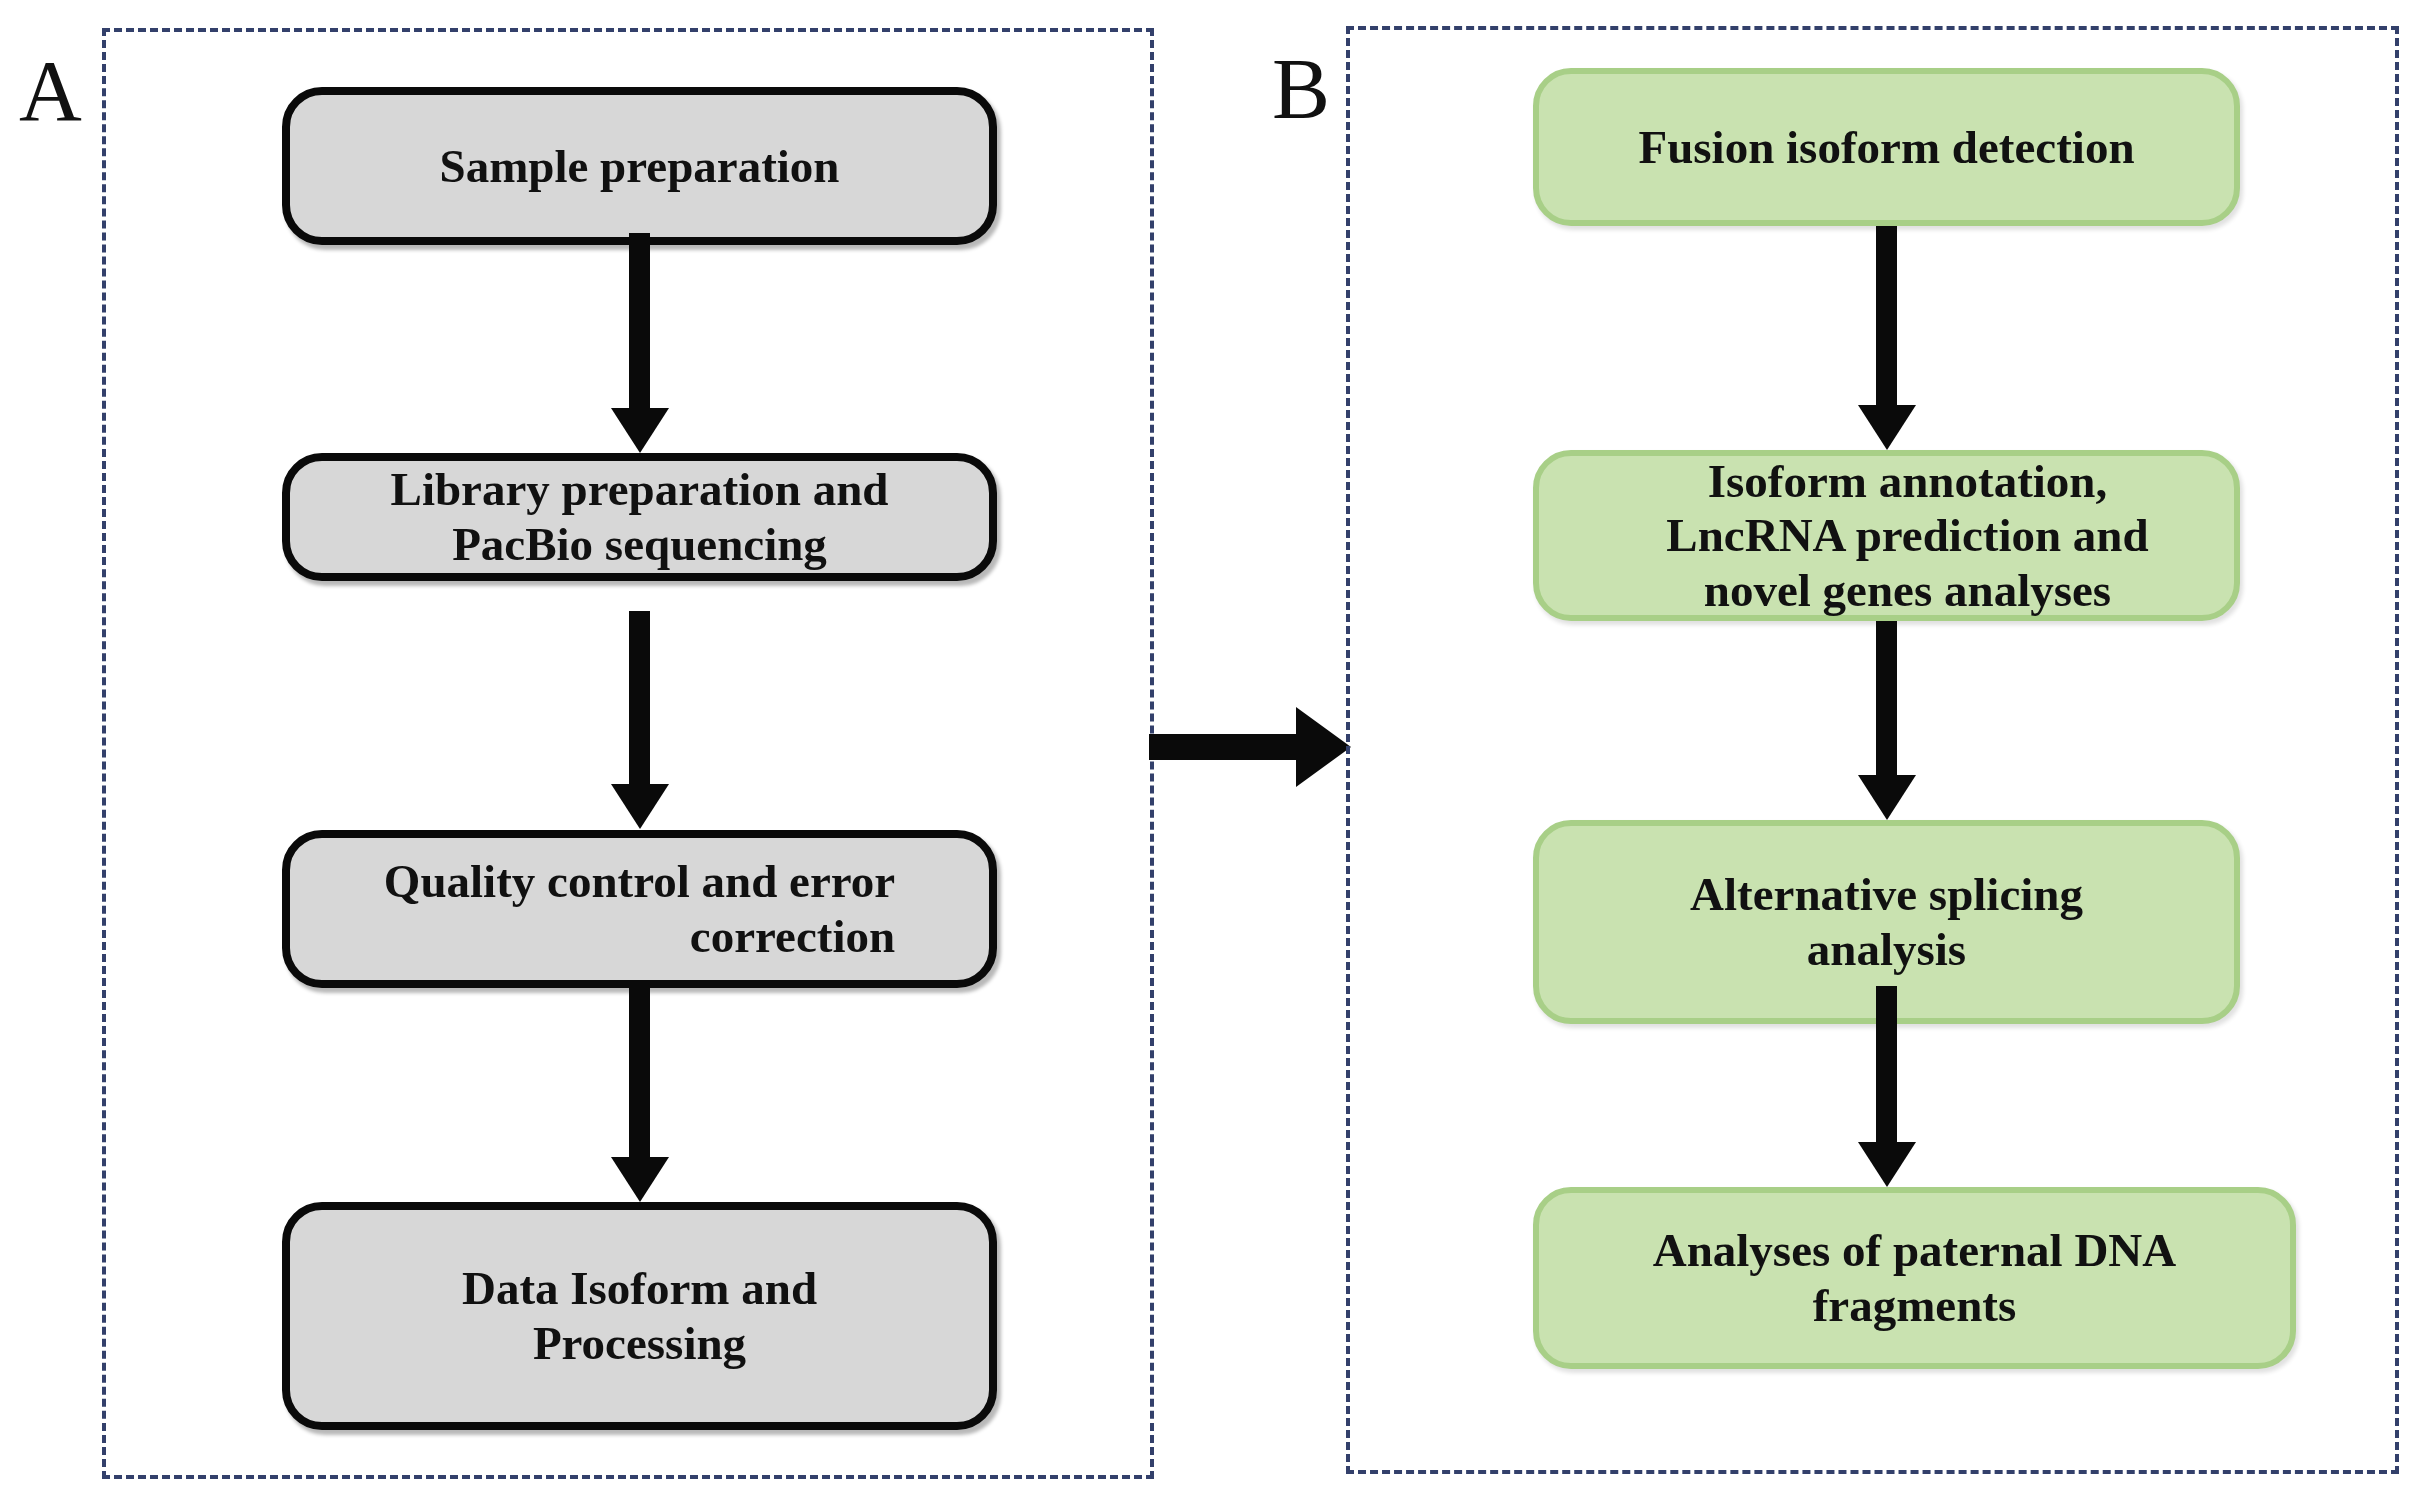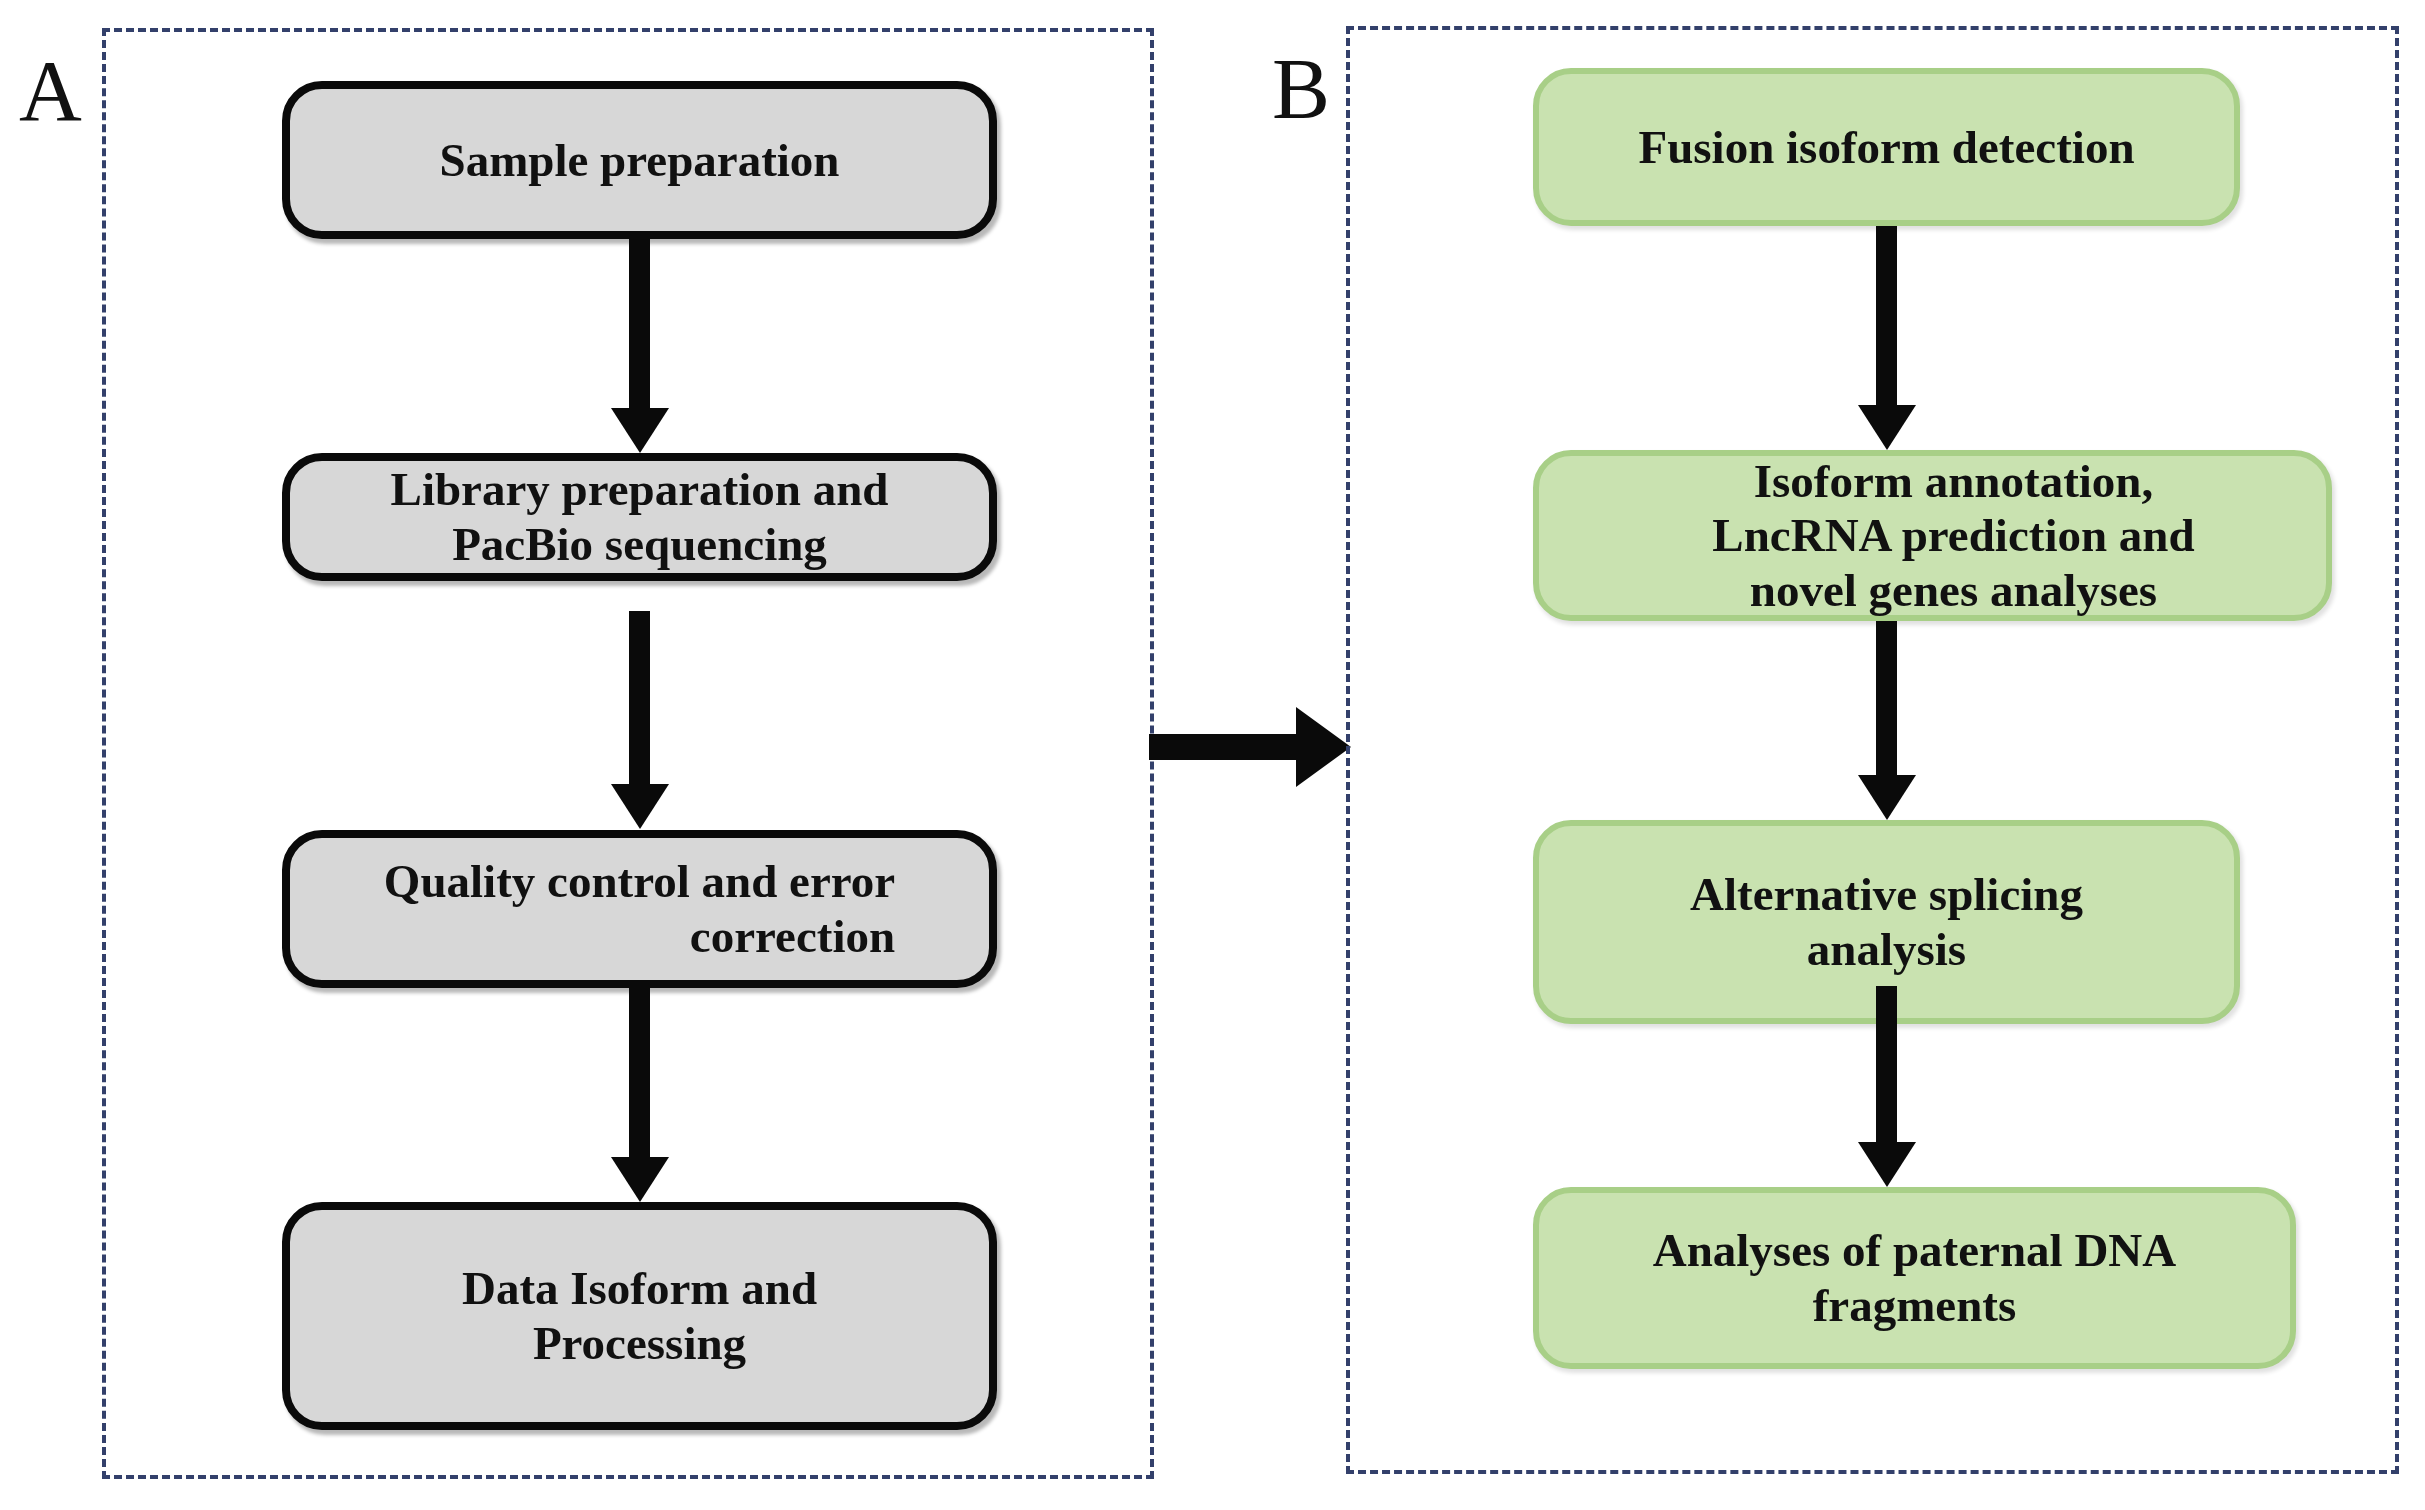--- a/index.html
+++ b/index.html
@@ -93,28 +93,28 @@
     font-size: 47px;
     box-shadow: 2.8px 3.8px 4.7px rgba(0,0,0,0.12);
   }
 
   .box-text {
     padding: 0 24.5px;
     white-space: pre-line;
   }
 
   
-  #a-box-0 { left: 282px;  top: 81px;   width: 715px; height: 158px; }
+  #a-box-0 { left: 282px;  top: 87px;   width: 715px; height: 158px; }
   #a-box-1 { left: 282px;  top: 453px;  width: 715px; height: 128px; }
   #a-box-2 { left: 282px;  top: 830px;  width: 715px; height: 158px; text-align: right; }
   #a-box-3 { left: 282px;  top: 1202px; width: 715px; height: 228px; }
 
   
   #b-box-0 { left: 1533px; top: 68px;   width: 707px; height: 158px; }
-  #b-box-1 { left: 1533px; top: 450px;  width: 799px; height: 171px; padding-left: 42px; }
+  #b-box-1 { left: 1533px; top: 450px;  width: 707px; height: 171px; padding-left: 42px; }
   #b-box-2 { left: 1533px; top: 820px;  width: 707px; height: 204px; }
   #b-box-3 { left: 1533px; top: 1187px; width: 763px; height: 182px; }
 
   
   .v-arrow {
     position: absolute;
     width: 58px;
   }
   .v-arrow .shaft {
     position: absolute;

